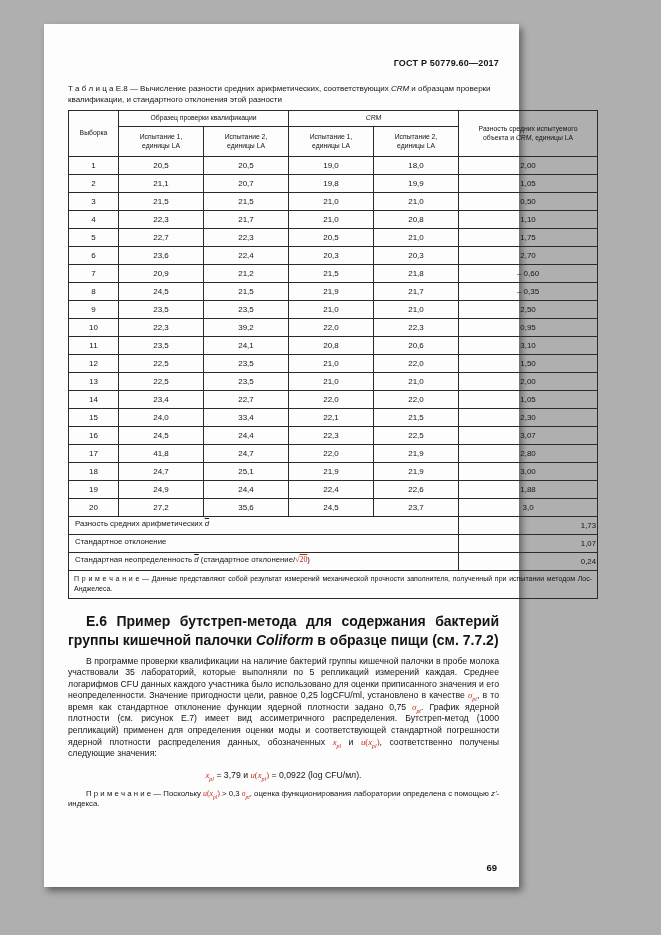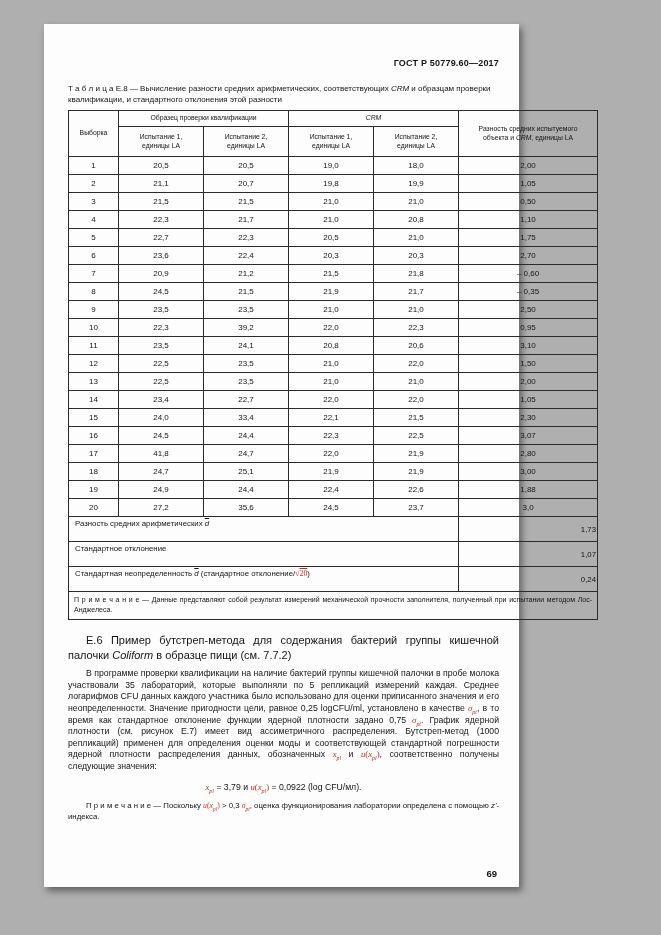--- a/index.html
+++ b/index.html
@@ -52,32 +52,32 @@
   thead tr:last-child th { height: 30px; }
   .pre { white-space: pre-line; }
   tbody.data td {
     font-size: 8px;
     text-align: center;
     height: 18px;
     padding: 0 2px;
     vertical-align: middle;
   }
   tbody.sum td { font-size: 7.8px; height: 16px; vertical-align: middle; }
-  td.sum-label { text-align: left; padding: 2px 4px 13px 6px; }
+  td.sum-label { text-align: left; padding: 2px 4px 6px 6px; }
   td.sum-value { text-align: right; }
   .note-row td {
     font-size: 7px;
     line-height: 1.42;
     padding: 3px 5px 4px 5px;
     text-align: justify;
   }
   .sec-heading {
     margin: 13px 0 0 0;
-    font-size: 11px;
-    font-weight: normal;
+    font-size: 14px;
+    font-weight: bold;
     line-height: 1.38;
     text-align: justify;
     text-indent: 18px;
   }
   .para {
     margin: 5px 0 0 0;
     font-size: 8.7px;
     line-height: 1.33;
     text-align: justify;
     text-indent: 18px;
@@ -89,21 +89,21 @@
   }
   .end-note {
     margin: 9px 0 0 0;
     font-size: 7.8px;
     line-height: 1.38;
     text-align: justify;
     text-indent: 18px;
   }
   .page-number {
     position: absolute;
-    right: 22px; bottom: 8px;
+    right: 22px; bottom: 14px;
     font-weight: bold;
     font-size: 9.5px;
     text-align: center;
   }
   .it { font-style: italic; }
   .fm { color: #c52b1c; font-family: "Liberation Serif", serif; }
   .ov { text-decoration: overline; }
   sub { font-size: 68%; line-height: 0; }
 </style>
 </head>

